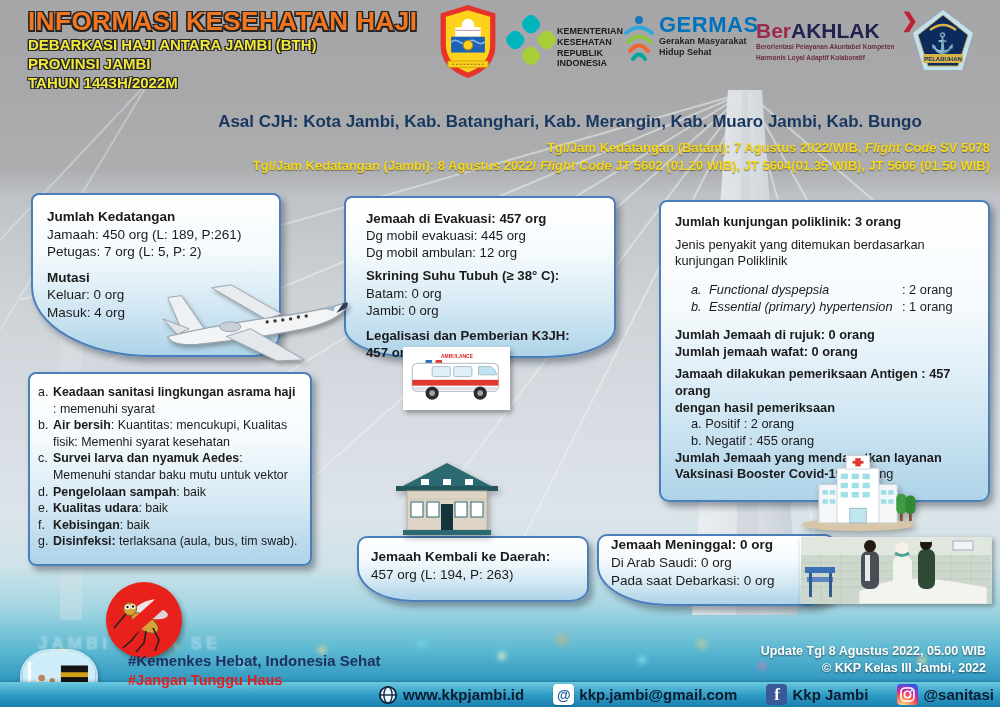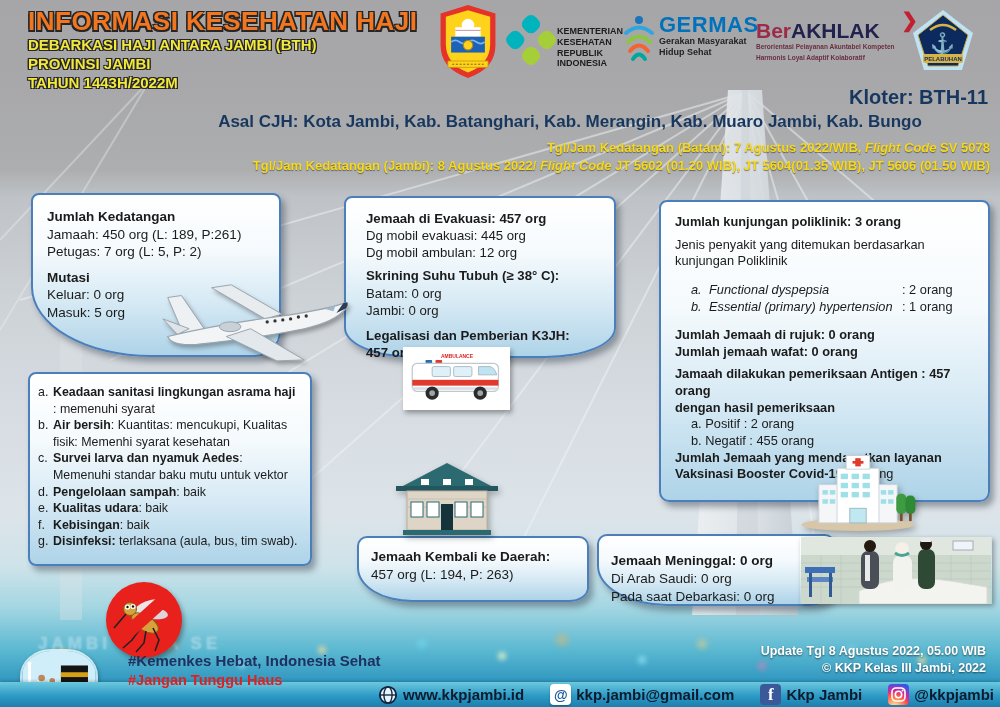--- a/index.html
+++ b/index.html
@@ -63,21 +63,21 @@
   .gap8{height:8px;} .gap6{height:6px;} .gap12{height:12px;}
   .p-poliklinik{left:659px;top:200px;width:331px;height:302px;padding:12px 14px;
     border-radius:8px 8px 10px 10px;font-size:12.8px;line-height:1.3;}
   .dz-row{display:flex;padding-left:16px;font-size:12.8px;}
   .dz-row .pref{width:18px;font-style:italic;}
   .dz-row .nm{font-style:italic;}
   .dz-row .val{margin-left:auto;width:72px;text-align:left;}
   .ind{padding-left:16px;}
   .p-kembali{left:357px;top:536px;width:232px;height:66px;padding:10px 12px;
     border-radius:10px 10px 20px 55px / 10px 10px 14px 34px;font-size:13.5px;line-height:1.35;}
-  .p-meninggal{left:597px;top:534px;width:238px;height:72px;padding:16px 12px;
+  .p-meninggal{left:597px;top:534px;width:238px;height:72px;padding:0 12px;
     border-radius:10px 10px 26px 70px / 10px 10px 16px 40px;font-size:13.5px;line-height:1.35;}
   
   .plane{left:158px;top:268px;z-index:6;filter:drop-shadow(2px 3px 2px rgba(0,0,0,.3));}
   .amb-box{left:403px;top:347px;width:107px;height:63px;background:#fff;z-index:6;
     box-shadow:2px 3px 5px rgba(0,0,0,.35);display:flex;align-items:center;justify-content:center;}
   .house{left:394px;top:456px;z-index:5;filter:drop-shadow(2px 3px 3px rgba(0,0,0,.3));}
   .hospital{left:798px;top:450px;z-index:5;filter:drop-shadow(2px 3px 3px rgba(0,0,0,.3));}
   .mosq{left:106px;top:582px;width:76px;height:76px;border-radius:50%;background:#e8211d;z-index:7;
     box-shadow:2px 3px 5px rgba(0,0,0,.35);overflow:hidden;}
   .kaaba{left:20px;top:649px;width:74px;height:56px;border-radius:40% / 45%;overflow:hidden;z-index:8;
@@ -197,37 +197,36 @@
     <svg width="66" height="66" viewBox="0 0 66 66">
       <polygon points="33,2 63,25 52,62 14,62 3,25" fill="#bfe3f5"></polygon>
       <polygon points="33,7 58,27 48,58 18,58 8,27" fill="#0d2a5e" stroke="#caa53d" stroke-width="1"></polygon>
       <path d="M20 22 Q33 12 46 22" stroke="#d8b348" stroke-width="2.5" fill="none"></path>
       <text x="33" y="42" font-size="20" fill="#d8b348" text-anchor="middle">⚓</text>
       <rect x="13" y="46" width="40" height="9" rx="2" fill="#d8b348"></rect>
       <text x="33" y="53" font-size="6" font-weight="bold" fill="#0d2a5e" text-anchor="middle">PELABUHAN</text>
     </svg>
   </div>
 
-  <div class="abs kloter">Kloter: BTH-11</div>
   <div class="abs asal">Asal CJH: Kota Jambi, Kab. Batanghari, Kab. Merangin, Kab. Muaro Jambi, Kab. Bungo</div>
   <div class="abs flightline f1">
     <span>Tgl/Jam Kedatangan (Batam): 7 Agustus 2022/WIB, </span><i>Flight Code</i><span> SV 5078</span>
   </div>
   <div class="abs flightline f2">
     <span>Tgl/Jam Kedatangan (Jambi): 8 Agustus 2022/  </span><i>Flight Code</i><span> JT 5602 (01.20 WIB), JT 5604(01.35 WIB), JT 5606 (01.50 WIB)</span>
   </div>
 
   <div class="abs panel p-kedatangan">
     <div class="b">Jumlah Kedatangan</div>
     <div>Jamaah: 450 org (L: 189, P:261)</div>
     <div>Petugas: 7 org (L: 5, P: 2)</div>
     <div class="gap8"></div>
     <div class="b">Mutasi</div>
     <div>Keluar: 0 org</div>
-    <div>Masuk: 5 org</div>
+    <div>Masuk: 4 org</div>
   </div>
 
   <svg class="abs plane" width="195" height="98" viewBox="0 0 200 100">
     <polygon points="110,52 55,20 75,17 127,47" fill="#e8ecef" stroke="#9aa4ad" stroke-width="1"></polygon>
     <polygon points="28,72 10,30 24,28 48,63" fill="#eef1f4" stroke="#9aa4ad" stroke-width="1"></polygon>
     <polygon points="32,62 5,52 20,68" fill="#dfe4e8" stroke="#9aa4ad" stroke-width="1"></polygon>
     <path d="M10 70 Q60 58 120 50 Q170 43 190 36 Q197 33 193 41 Q182 55 150 62 Q100 72 40 78 Q14 80 10 70 Z" fill="#f2f4f6" stroke="#9aa4ad" stroke-width="1.2"></path>
     <path d="M190 36 Q197 33 193 41 L183 46 Z" fill="#2b3a55"></path>
     <path d="M172 42 l10 -4 -2 6 Z" fill="#9fb6cc"></path>
     <g fill="#333">
@@ -495,20 +494,20 @@
       <span>Kkp Jambi</span>
     </div>
     <div class="f-item">
       <span class="icon-sq icon-ig">
         <svg width="15" height="15" viewBox="0 0 15 15">
           <rect x="1" y="1" width="13" height="13" rx="4" fill="none" stroke="#fff" stroke-width="1.6"></rect>
           <circle cx="7.5" cy="7.5" r="3.2" fill="none" stroke="#fff" stroke-width="1.6"></circle>
           <circle cx="11.6" cy="3.4" r="1" fill="#fff"></circle>
         </svg>
       </span>
-      <span>@kkpjambi</span>
+      <span>@sanitasi</span>
     </div>
   </div>
 
   <div class="abs hash h1">#Kemenkes Hebat, Indonesia Sehat</div>
   <div class="abs hash h2">#Jangan Tunggu Haus</div>
 
 </div>
 
 </body></html>

